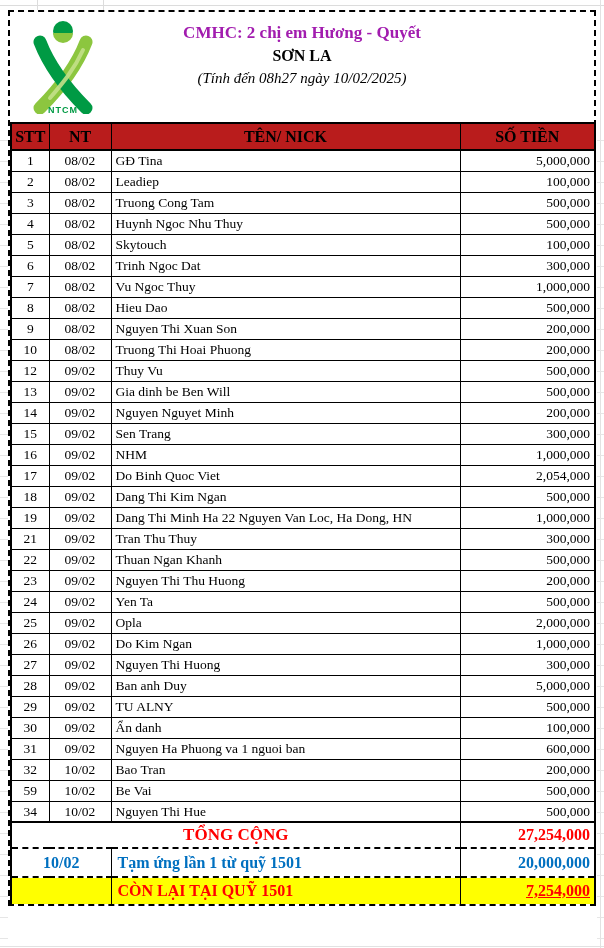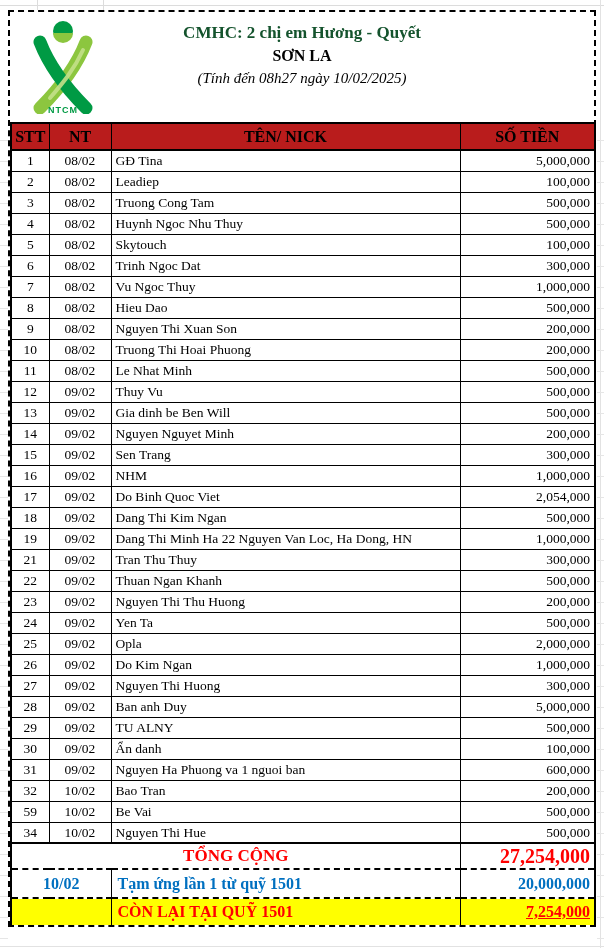--- a/index.html
+++ b/index.html
@@ -20,21 +20,21 @@
     background:repeating-linear-gradient(to bottom, transparent 0 20px, #e6e6e6 20px 21px); }
 
   
   .selection { position:absolute; left:8px; top:10px; width:588px;
                border:2px dashed #000; background:#fff; }
 
   .header-block { position:relative; height:110px; width:100%; }
   .logo { position:absolute; left:16px; top:8px; width:74px; height:94px; }
   .titles { text-align:center; padding-top:9px; }
   .title-main { font-size:21px; font-weight:bold; color:#e51c1c; line-height:26px; }
-  .title-sub  { font-size:17px; font-weight:bold; color:#14532d; line-height:24px; }
+  .title-sub  { font-size:17px; font-weight:bold; color:#a21caf; line-height:24px; }
   .title-loc  { font-size:16px; font-weight:bold; color:#000; line-height:22px; }
   .title-date { font-size:15px; font-style:italic; color:#000; line-height:22px; }
 
   table { border-collapse:collapse; width:100%; table-layout:fixed; }
   col.c-stt { width:38px; } col.c-nt { width:62px; }
   col.c-name { width:349px; } col.c-amt { width:135px; }
 
   th { background:#b91c1c; border:1px solid #000; border-top:2px solid #000;
        border-bottom:2px solid #000; font-size:16px; font-weight:bold;
        height:27px; text-align:center; }
@@ -44,21 +44,21 @@
   tbody td { border:1px solid #000; height:21px; font-size:13.5px;
              line-height:15px; padding:0 4px; white-space:nowrap; overflow:hidden; }
   tbody td:first-child { border-left:2px solid #000; }
   tbody td:last-child  { border-right:2px solid #000; }
   td.c-center { text-align:center; }
   td.c-right  { text-align:right; }
 
   tfoot td { white-space:nowrap; overflow:hidden; }
   tr.total-row td { border-top:2px solid #000; height:26px; font-weight:bold; color:#ff0000; }
   tr.total-row .total-label { font-size:17px; text-align:center; border-left:2px solid #000; }
-  tr.total-row .total-amt   { font-size:20px; text-align:right; padding:0 4px;
+  tr.total-row .total-amt   { font-size:16px; text-align:right; padding:0 4px;
                               border-left:1px solid #000; border-right:2px solid #000; }
   tr.advance-row td { border-top:2px dashed #000; height:29px; font-weight:bold;
                       color:#0070c0; font-size:16px; }
   tr.advance-row .adv-date { text-align:center; border-left:2px solid #000;
                              border-right:1px solid #000; }
   tr.advance-row .adv-label { padding-left:6px; }
   tr.advance-row .adv-amt { text-align:right; padding:0 4px;
                             border-left:1px solid #000; border-right:2px solid #000; }
   tr.remain-row td { border-top:2px dashed #000; height:27px; font-weight:bold;
                      color:#ff0000; font-size:16px; background:#ffff00; }
@@ -178,26 +178,20 @@
           <td class="c-right">200,000</td>
         </tr>
 
         <tr>
           <td class="c-center">10</td>
           <td class="c-center">08/02</td>
           <td>Truong Thi Hoai Phuong</td>
           <td class="c-right">200,000</td>
         </tr>
 
-        <tr>
-          <td class="c-center">11</td>
-          <td class="c-center">08/02</td>
-          <td>Le Nhat Minh</td>
-          <td class="c-right">500,000</td>
-        </tr>
 
         <tr>
           <td class="c-center">12</td>
           <td class="c-center">09/02</td>
           <td>Thuy Vu</td>
           <td class="c-right">500,000</td>
         </tr>
 
         <tr>
           <td class="c-center">13</td>

